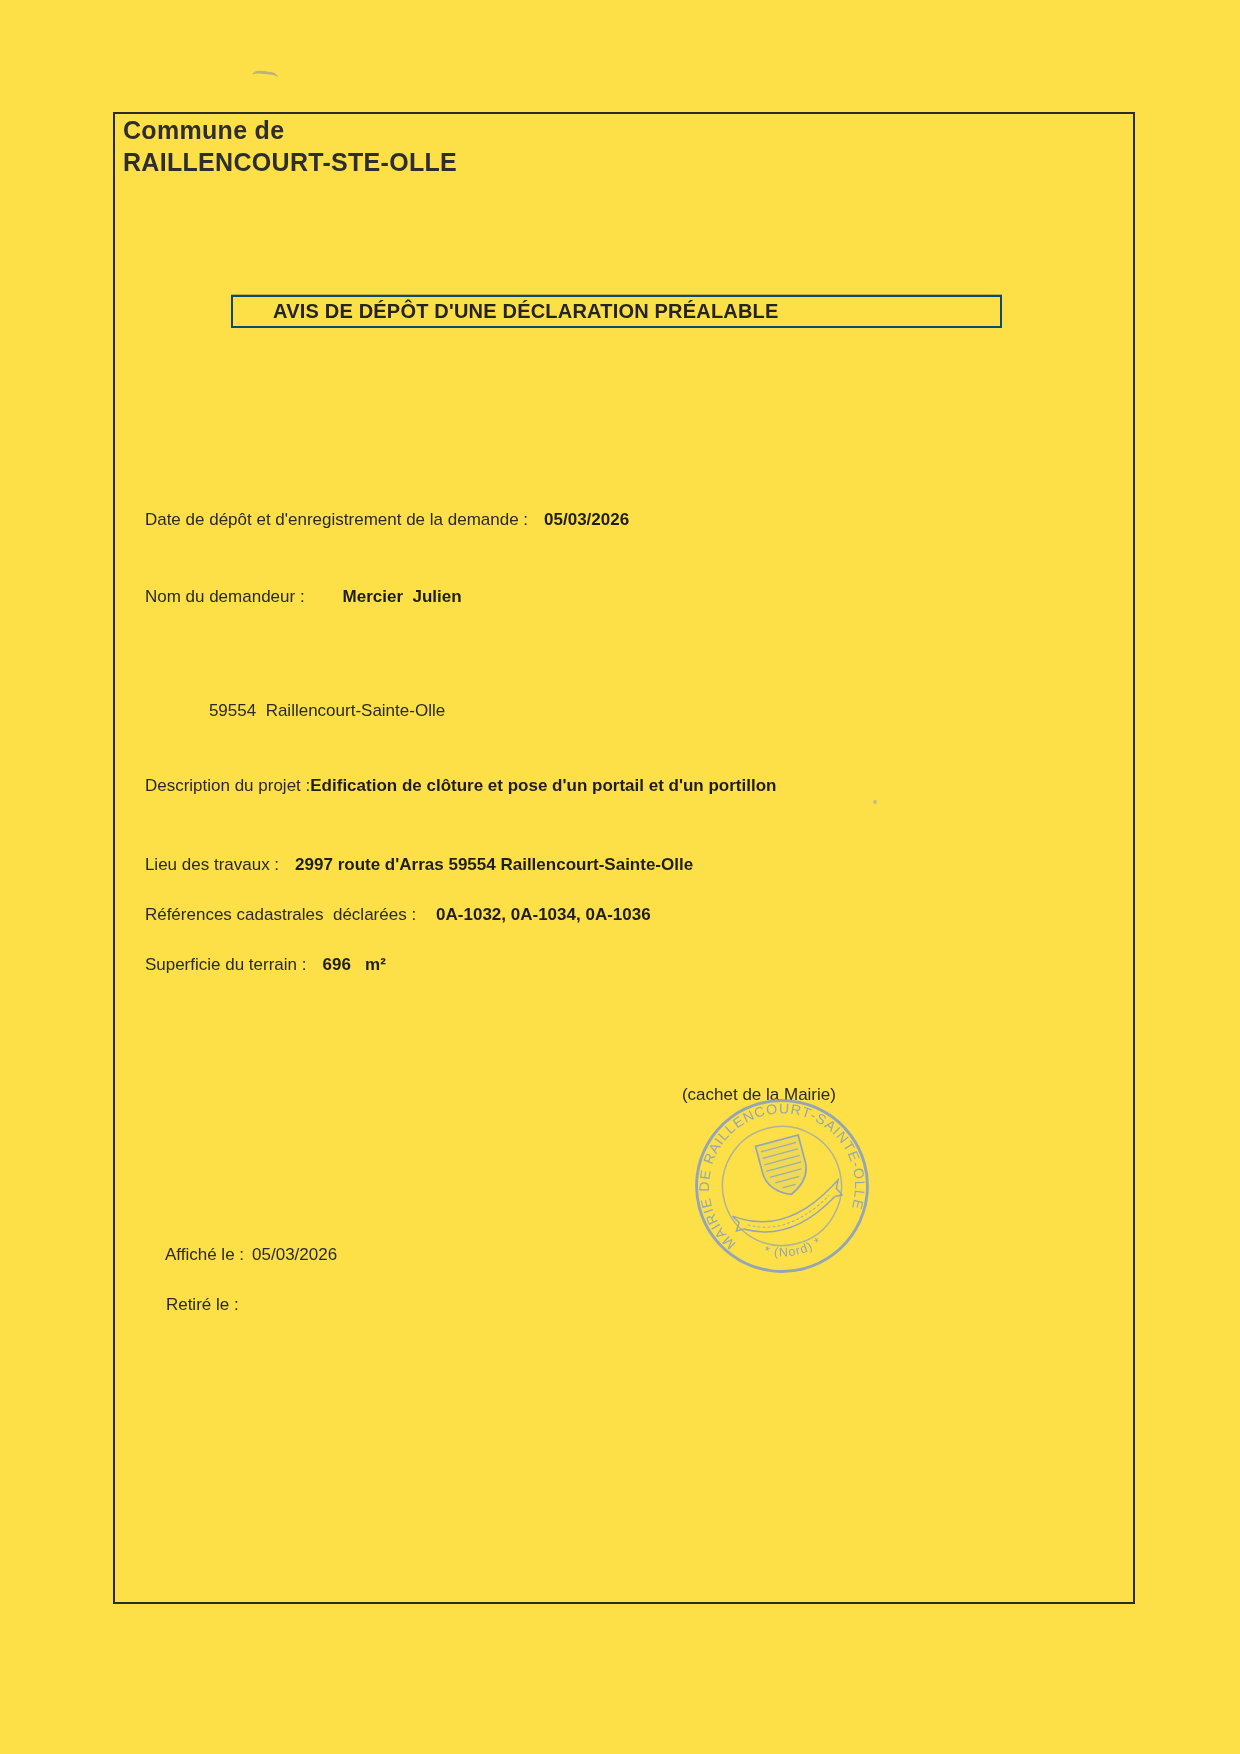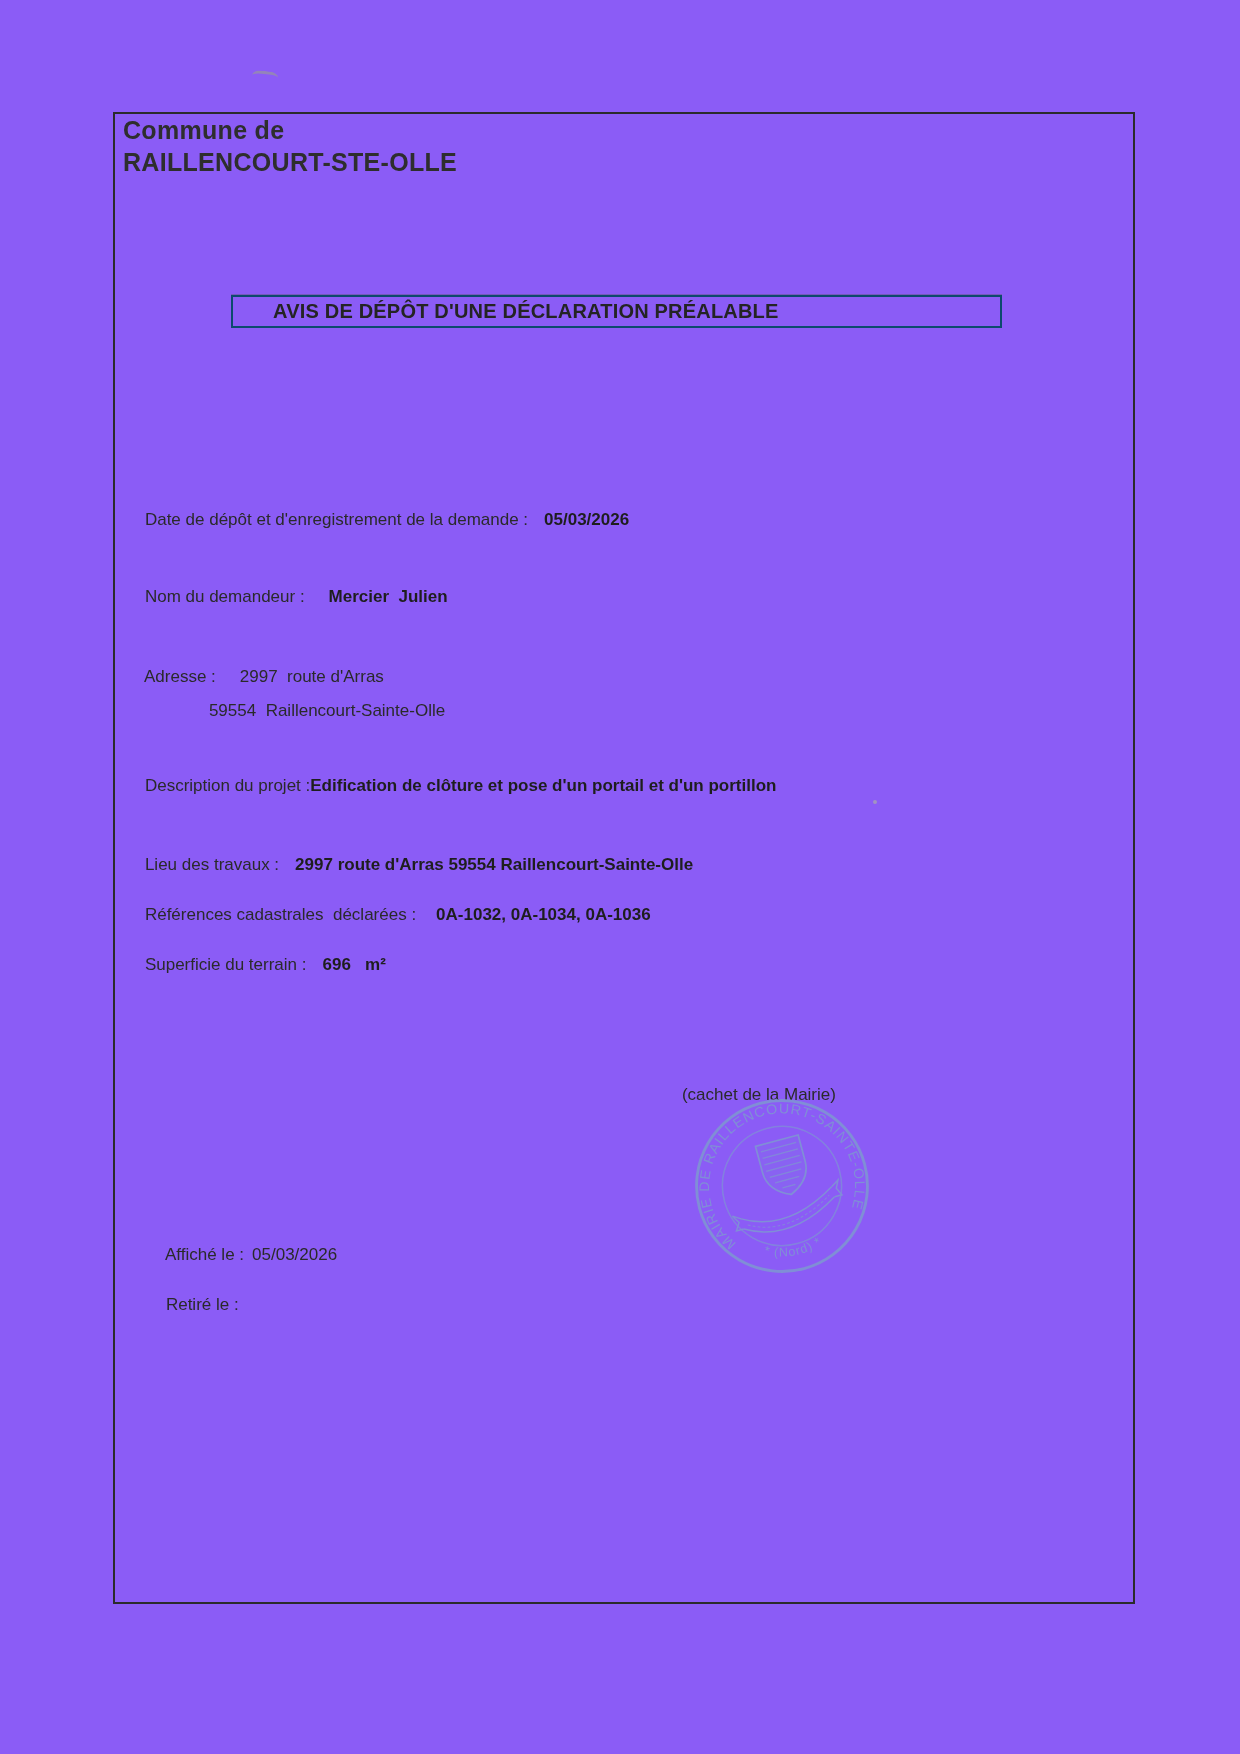--- a/index.html
+++ b/index.html
@@ -1,17 +1,17 @@
 <!DOCTYPE html>
 <html lang="fr" style="--stamp-color: #7e99cf;"><head>
 <meta charset="utf-8">
 <style>
   html,body { margin:0; padding:0; background:#ffffff; }
   .page {
-    position:relative; width:1240px; height:1754px; background:#8b5cf6;
+    position:relative; width:1240px; height:1754px; background:#fde047;
     font-family:"Liberation Sans", sans-serif; color:#2a2a2a; overflow:hidden;
   }
   .border-box {
     position:absolute; left:113px; top:112px; width:1018px; height:1488px;
     border:2px solid #2b2b2b;
   }
   .hdr {
     position:absolute; left:123px; top:114px;
     font-weight:bold; font-size:25px; line-height:32px; color:#2e2e2e; letter-spacing:0.3px;
     white-space:pre;
@@ -72,27 +72,24 @@
   <div class="title-box">
     <span class="t">AVIS DE DÉPÔT D'UNE DÉCLARATION PRÉALABLE</span>
   </div>
 
 
   <div class="line" style="left:126px; top:488px;">
     <span class="r">Date de dépôt et d'enregistrement de la demande :</span><span class="v" style="margin-left:16px;">05/03/2026</span>
   </div>
 
   <div class="line" style="left:126px; top:565px;">
-    <span class="r">Nom du demandeur :</span><span class="v" style="margin-left:24px;">Mercier  Julien</span>
+    <span class="r">Nom du demandeur :</span><span class="v" style="margin-left:38px;">Mercier  Julien</span>
   </div>
 
 
-  <div class="line" style="left:126px; top:645px;">
-    <span class="r">Adresse :</span><span class="r" style="margin-left:24px;">2997  route d'Arras</span>
-  </div>
 
   <div class="line" style="left:190px; top:679px;">
     <span class="r">59554  Raillencourt-Sainte-Olle</span>
   </div>
 
   <div class="line" style="left:126px; top:754px;">
     <span class="r">Description du projet :</span><span class="v" style="margin-left:0;">Edification de clôture et pose d'un portail et d'un portillon</span>
   </div>
 
   <div class="line" style="left:126px; top:833px;">

